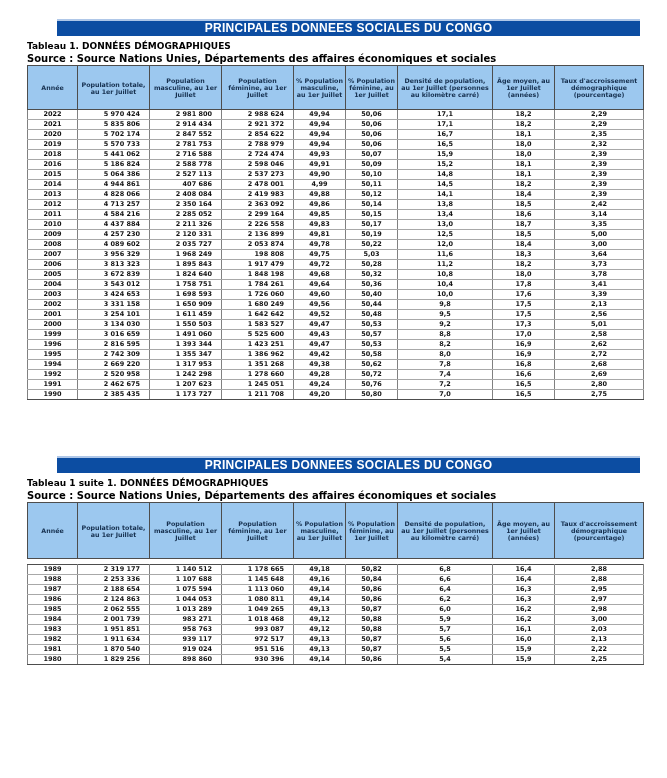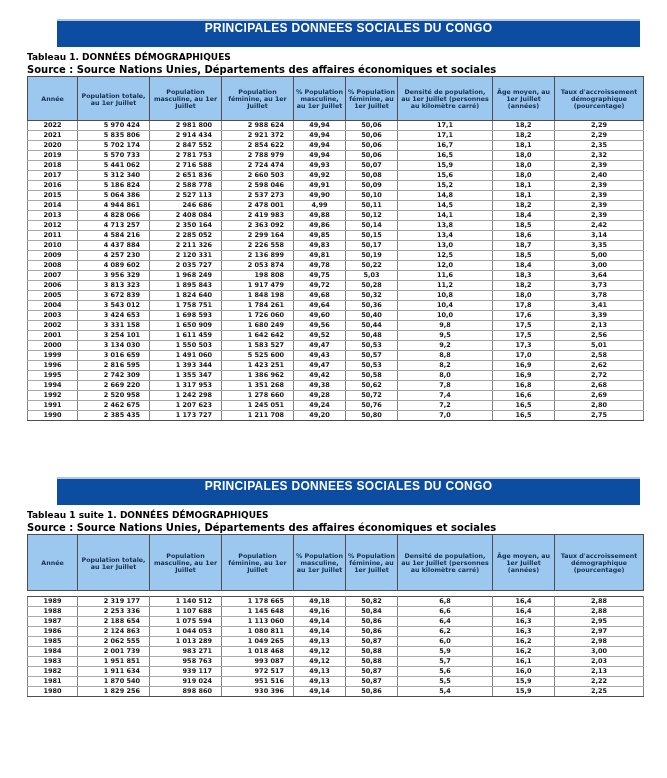--- a/index.html
+++ b/index.html
@@ -1,20 +1,20 @@
 <!DOCTYPE html>
 <html><head>
 <meta charset="utf-8">
 <style>
   * { margin: 0; padding: 0; box-sizing: border-box; }
   html, body { width: 667px; height: 778px; background: #ffffff; overflow: hidden;
                font-family: "DejaVu Sans", sans-serif; }
   .page { width: 667px; height: 778px; background: #fff; }
 
-  .banner { margin: 19px 0 0 57px; width: 583px; height: 28px;
+  .banner { margin: 19px 0 0 57px; width: 583px; height: 17px;
             background: #0C4DA2; border-top: 2px solid #AFC7E8;
             color: #ffffff; text-align: center;
             font: bold 12px/15px "Liberation Sans", sans-serif; letter-spacing: .3px; }
   .banner2 { margin-top: 56px; }
 
   .tbl-title { margin: 5px 0 0 27px; font-size: 9px; font-weight: bold; color: #000; }
   .src-line  { margin: 2px 0 1px 27px; font-size: 10px; font-weight: bold; color: #000; }
 
   table { border-collapse: collapse; table-layout: fixed; width: 616px;
           margin-left: 27px; }
@@ -107,31 +107,20 @@
           <td class="num">5 441 062</td>
           <td class="num">2 716 588</td>
           <td class="num">2 724 474</td>
           <td>49,93</td>
           <td>50,07</td>
           <td>15,9</td>
           <td>18,0</td>
           <td>2,39</td>
         </tr>
         <tr>
-          <td>2017</td>
-          <td class="num">5 312 340</td>
-          <td class="num">2 651 836</td>
-          <td class="num">2 660 503</td>
-          <td>49,92</td>
-          <td>50,08</td>
-          <td>15,6</td>
-          <td>18,0</td>
-          <td>2,40</td>
-        </tr>
-        <tr>
           <td>2016</td>
           <td class="num">5 186 824</td>
           <td class="num">2 588 778</td>
           <td class="num">2 598 046</td>
           <td>49,91</td>
           <td>50,09</td>
           <td>15,2</td>
           <td>18,1</td>
           <td>2,39</td>
         </tr>
@@ -142,21 +131,21 @@
           <td class="num">2 537 273</td>
           <td>49,90</td>
           <td>50,10</td>
           <td>14,8</td>
           <td>18,1</td>
           <td>2,39</td>
         </tr>
         <tr>
           <td>2014</td>
           <td class="num">4 944 861</td>
-          <td class="num">246 686</td>
+          <td class="num">407 686</td>
           <td class="num">2 478 001</td>
           <td>4,99</td>
           <td>50,11</td>
           <td>14,5</td>
           <td>18,2</td>
           <td>2,39</td>
         </tr>
         <tr>
           <td>2013</td>
           <td class="num">4 828 066</td>

